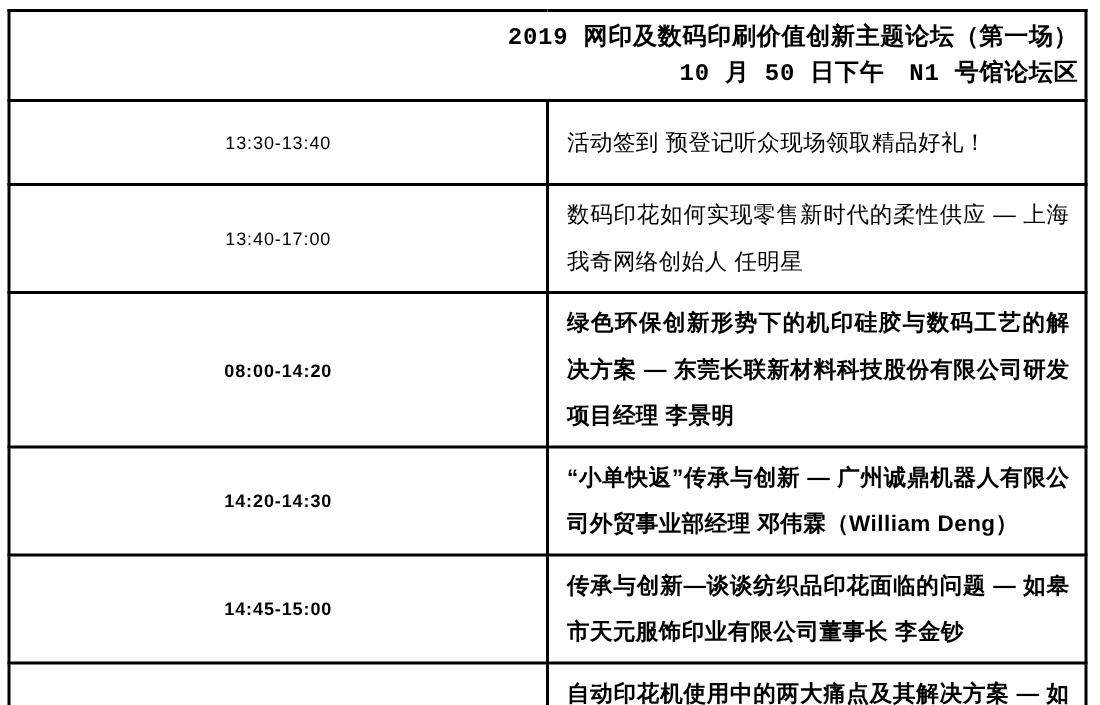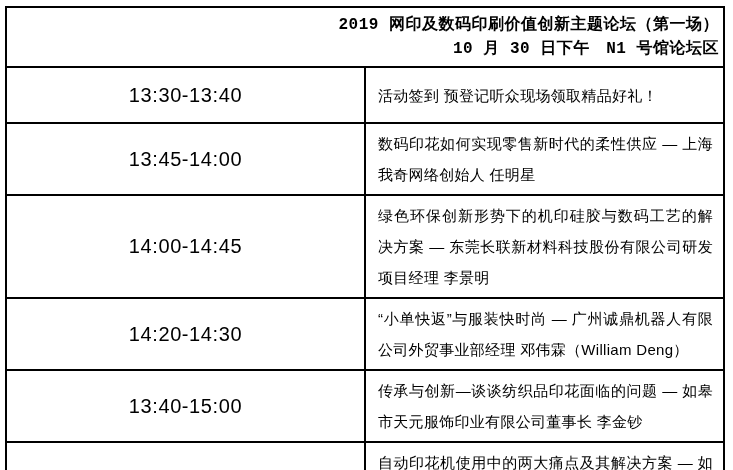--- a/index.html
+++ b/index.html
@@ -37,70 +37,70 @@
     padding: 4px 4px;
     letter-spacing: 0.5px;
     font-family: Liberation Mono, monospace;
   }
   .header-line {
     white-space: pre-wrap;
   }
   td.time-cell {
     width: 113px;
     text-align: center;
-    font-size: 20px;
+    font-size: 12px;
     letter-spacing: 0.6px;
     padding: 0 2px;
   }
   td.content-cell {
     font-size: 15px;
     line-height: 31px;
     padding: 4px 10px 4px 12px;
     text-align: justify;
     letter-spacing: 0.3px;
   }
   tr.h-single  td { height: 46px; }
   tr.h-single2 td { height: 46px; margin-top: 17px; }
-  tr.h-double  td { height: 62px; }
+  tr.h-double  td { height: 62px; font-weight: bold; }
 </style>
 </head>
 <body>
 
 <div class="doc">
   <table class="agenda">
     <tbody>
       <tr>
         <th class="header-cell" colspan="2">
           <div class="header-line">2019 网印及数码印刷价值创新主题论坛（第一场）</div>
-          <div class="header-line">10 月 30 日下午　N1 号馆论坛区</div>
+          <div class="header-line">10 月 50 日下午　N1 号馆论坛区</div>
         </th>
       </tr>
 
       <tr class="h-single">
         <td class="time-cell">13:30-13:40</td>
         <td class="content-cell">活动签到 预登记听众现场领取精品好礼！</td>
       </tr>
 
       <tr class="h-single2">
-        <td class="time-cell">13:45-14:00</td>
+        <td class="time-cell">13:40-17:00</td>
         <td class="content-cell">数码印花如何实现零售新时代的柔性供应 — 上海我奇网络创始人 任明星</td>
       </tr>
 
       <tr class="h-double">
-        <td class="time-cell">14:00-14:45</td>
+        <td class="time-cell">08:00-14:20</td>
         <td class="content-cell">绿色环保创新形势下的机印硅胶与数码工艺的解决方案 — 东莞长联新材料科技股份有限公司研发项目经理 李景明</td>
       </tr>
 
       <tr class="h-double">
         <td class="time-cell">14:20-14:30</td>
-        <td class="content-cell">“小单快返”与服装快时尚 — 广州诚鼎机器人有限公司外贸事业部经理 邓伟霖（William Deng）</td>
+        <td class="content-cell">“小单快返”传承与创新 — 广州诚鼎机器人有限公司外贸事业部经理 邓伟霖（William Deng）</td>
       </tr>
 
       <tr class="h-double">
-        <td class="time-cell">13:40-15:00</td>
+        <td class="time-cell">14:45-15:00</td>
         <td class="content-cell">传承与创新—谈谈纺织品印花面临的问题 — 如皋市天元服饰印业有限公司董事长 李金钞</td>
       </tr>
 
       <tr class="h-double">
         <td class="time-cell">15:00-15:20</td>
         <td class="content-cell">自动印花机使用中的两大痛点及其解决方案 — 如皋市天元服饰印业有限公司董事长 邱德强</td>
       </tr>
 
     </tbody>
   </table>

